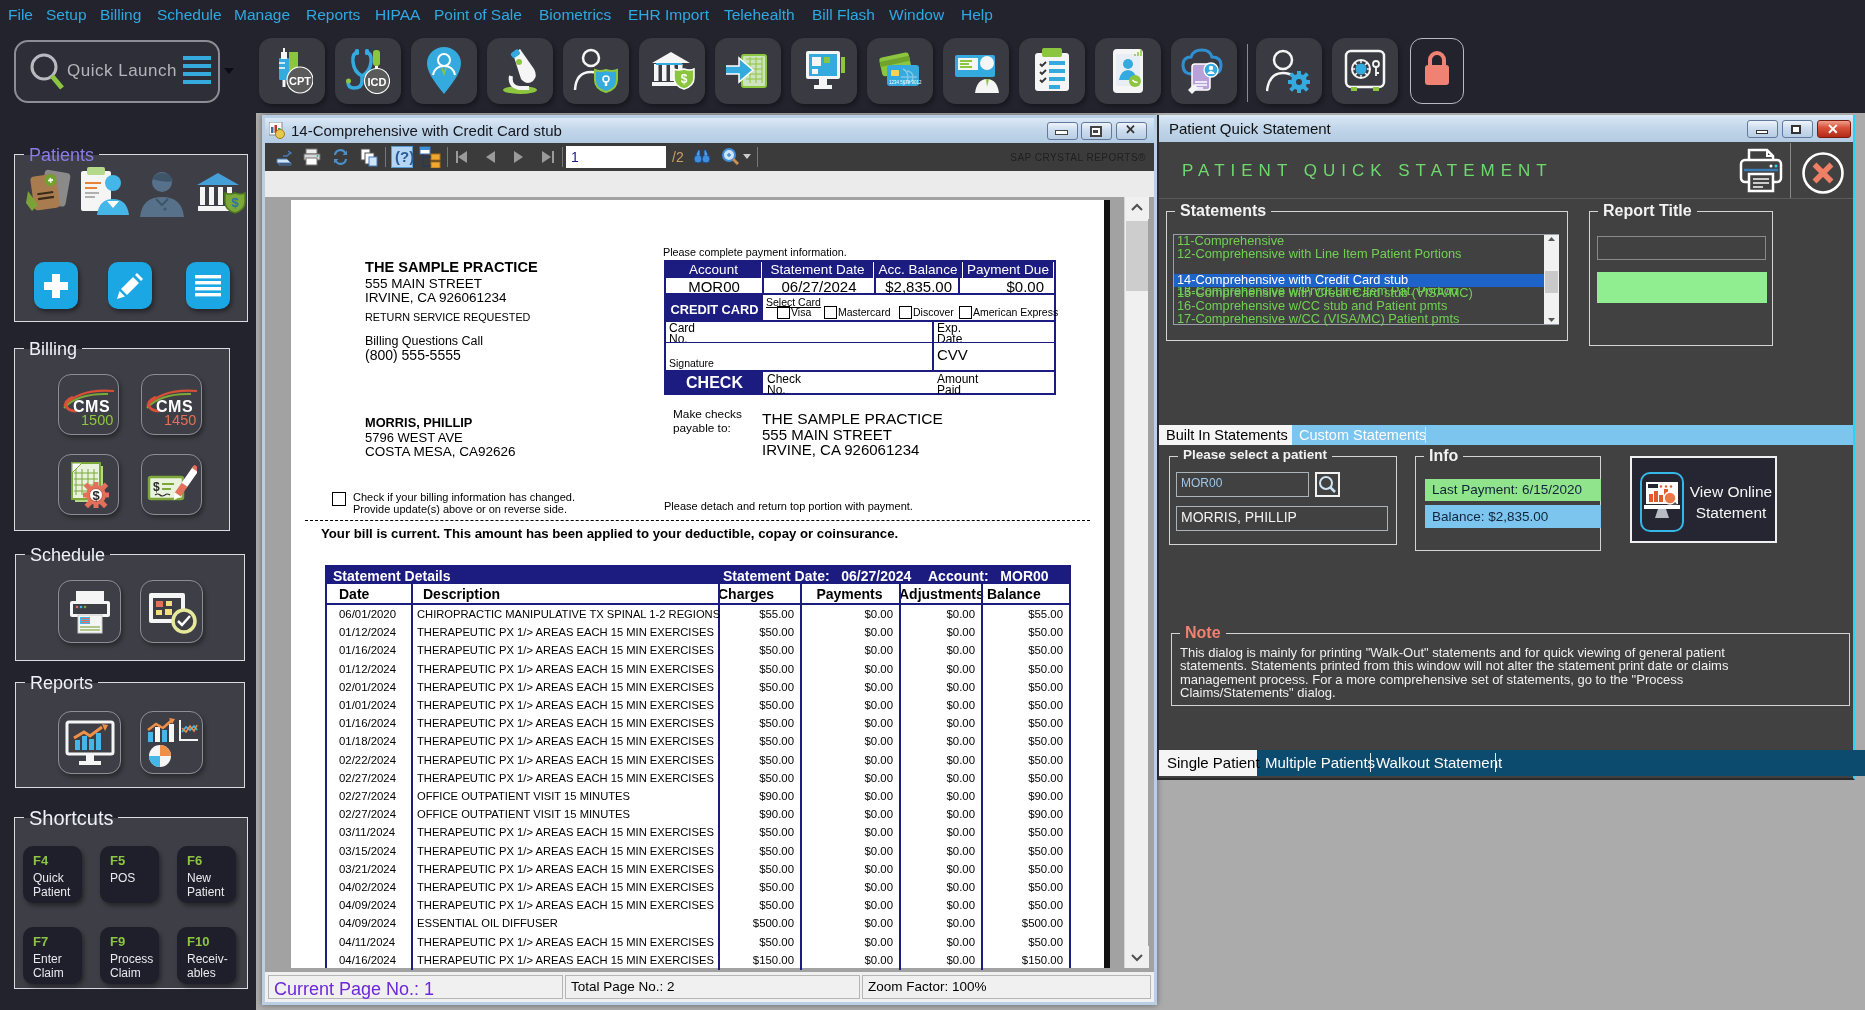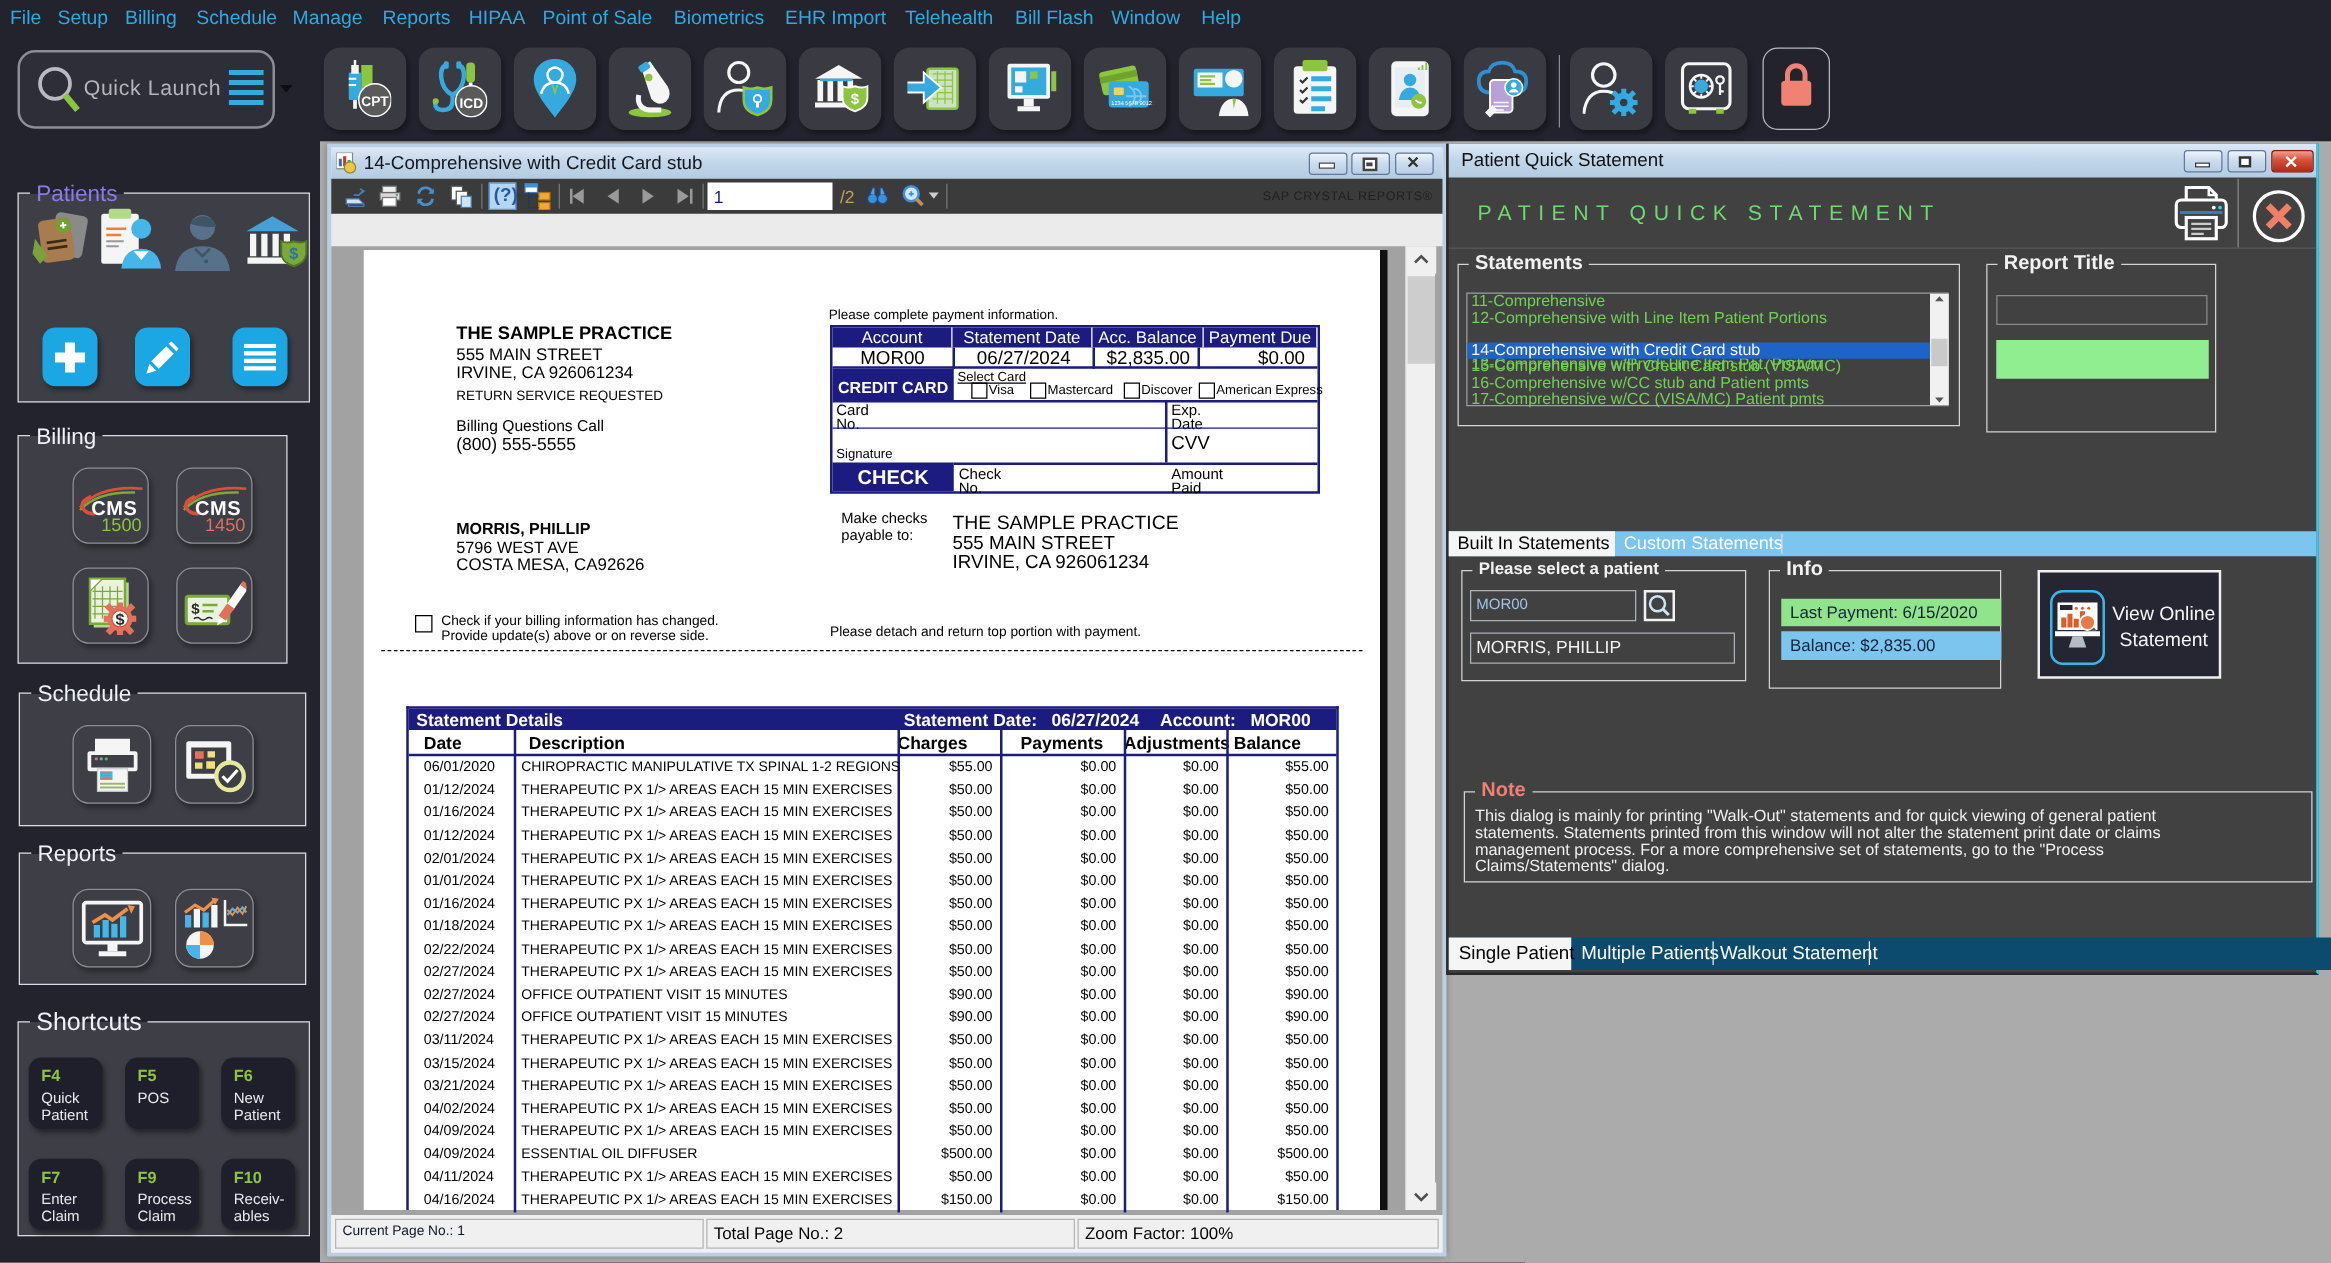--- a/index.html
+++ b/index.html
@@ -585,20 +585,21 @@
         <span class="ab" style="left:382px;top:207px;font-size:11.8px;font-weight:normal;white-space:nowrap;">Make checks</span>
         <span class="ab" style="left:382px;top:221px;font-size:11.8px;font-weight:normal;white-space:nowrap;">payable to:</span>
         <span class="ab" style="left:471px;top:210px;font-size:15.5px;font-weight:normal;white-space:nowrap;">THE SAMPLE PRACTICE</span>
         <span class="ab" style="left:471px;top:226px;font-size:15px;font-weight:normal;white-space:nowrap;">555 MAIN STREET</span>
         <span class="ab" style="left:471px;top:241px;font-size:15px;font-weight:normal;white-space:nowrap;">IRVINE, CA 926061234</span>
         <div class="ab" style="left:41px;top:292px;width:14px;height:14px;border:1px solid #000;"></div>
         <span class="ab" style="left:62px;top:291px;font-size:11px;font-weight:normal;white-space:nowrap;">Check if your billing information has changed.</span>
         <span class="ab" style="left:62px;top:303px;font-size:11px;font-weight:normal;white-space:nowrap;">Provide update(s) above or on reverse side.</span>
         <span class="ab" style="left:373px;top:300px;font-size:11px;font-weight:normal;white-space:nowrap;">Please detach and return top portion with payment.</span>
         <div class="ab" style="left:14px;top:320px;width:785px;height:0;border-top:1.5px dashed #000;"></div>
+        <span class="ab" style="left:30px;top:326px;font-size:13.2px;font-weight:bold;white-space:nowrap;">Your bill is current. This amount has been applied to your deductible, copay or coinsurance.</span>
         <div class="ab" style="left:34px;top:365px;width:746px;height:403px;border:2px solid #1b1b80;border-bottom:none;">
           <div class="ab navy" style="left:0;top:0;width:742px;height:17px;color:#fff;font-weight:bold;font-size:14px;">
             <span class="ab" style="left:6px;top:1px;">Statement Details</span>
             <span class="ab" style="left:396px;top:1px;">Statement Date:&nbsp;&nbsp;&nbsp;06/27/2024</span>
             <span class="ab" style="left:601px;top:1px;">Account:&nbsp;&nbsp;&nbsp;MOR00</span>
           </div>
           <div class="ab" style="left:0;top:17px;width:742px;height:21px;border-bottom:2px solid #1b1b80;"></div>
           <span class="ab" style="left:12px;top:19px;font-weight:bold;font-size:14px;white-space:nowrap;">Date</span>
           <span class="ab" style="left:96px;top:19px;font-weight:bold;font-size:14px;white-space:nowrap;">Description</span>
           <span class="ab" style="left:391px;top:19px;width:82px;text-align:left;font-weight:bold;font-size:14px;white-space:nowrap;">Charges</span>
@@ -738,21 +739,21 @@
             <path d="M7 13 l5 -5 l5 5" fill="none" stroke="#505050" stroke-width="2"></path>
           </svg></div>
         <div style="position:absolute;left:1px;top:24px;width:22px;height:70px;background:#cdcdcd;"></div>
         <div style="position:absolute;left:0;bottom:0;width:24px;height:22px;background:#f0f0f0;"><svg width="24" height="22" viewBox="0 0 24 22">
             <path d="M7 9 l5 5 l5 -5" fill="none" stroke="#505050" stroke-width="2"></path>
           </svg></div>
       </div>
 </div>
 <div class="ab" style="left:0;top:854px;width:889px;height:30px;background:#f0f0f0;">
       <div style="position:absolute;left:3px;top:3px;width:295px;height:24px;border:1px solid #b5b5b5;">
-        <span style="position:absolute;left:5px;top:3px;font-size:11px;color:#0f172a;white-space:nowrap;">Current Page No.: 1</span>
+        <span style="position:absolute;left:5px;top:3px;font-size:18px;color:#6d28d9;white-space:nowrap;">Current Page No.: 1</span>
       </div>
       <div style="position:absolute;left:300px;top:3px;width:295px;height:24px;border:1px solid #b5b5b5;">
         <span style="position:absolute;left:5px;top:3px;font-size:13.5px;color:#000;white-space:nowrap;">Total Page No.: 2</span>
       </div>
       <div style="position:absolute;left:597px;top:3px;width:289px;height:24px;border:1px solid #b5b5b5;">
         <span style="position:absolute;left:5px;top:3px;font-size:13.5px;color:#000;white-space:nowrap;">Zoom Factor: 100%</span>
       </div>
     </div>
 </div>
 <div class="ab" style="left:1157px;top:115px;width:698px;height:665px;background:#414141;border-left:2px solid #2a2a2a;border-right:2px solid #29d3f2;border-bottom:2px solid #2a2a2a;">

